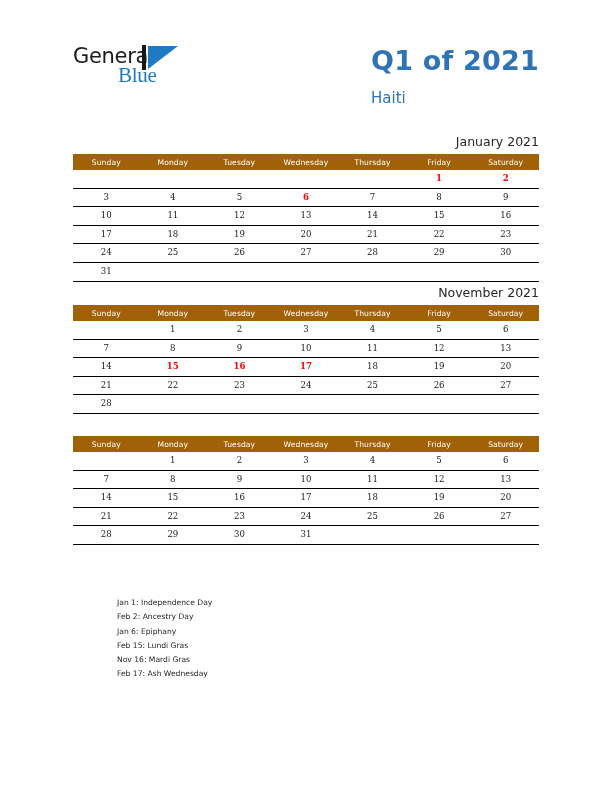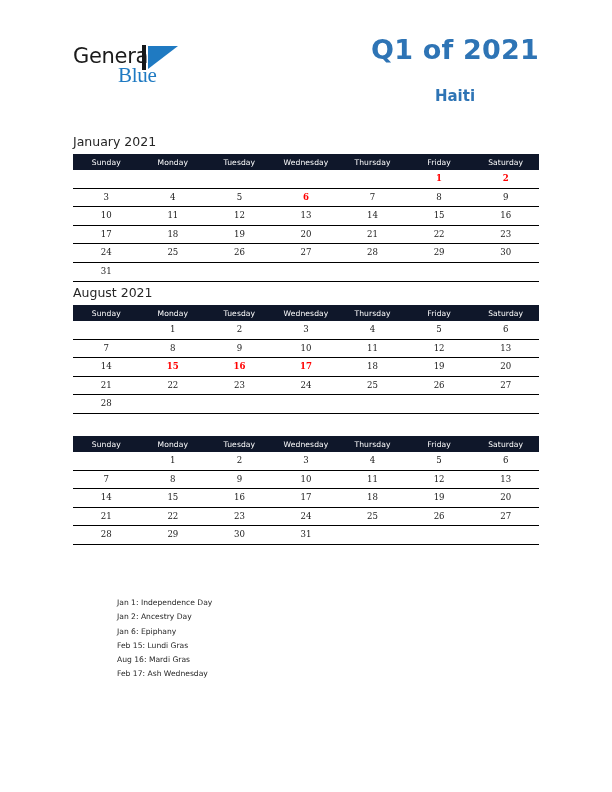--- a/index.html
+++ b/index.html
@@ -74,69 +74,69 @@
     top: 1px;
     width: 0;
     height: 0;
     border-top: 23px solid #1f7ac2;
     border-right: 30px solid transparent;
   }
 
   #title-block {
     position: absolute;
     right: 73px;
-    top: 34px;
-    text-align: center;
+    top: 45px;
+    text-align: left;
   }
   #title-block .quarter-title {
     font-family: "DejaVu Sans", sans-serif;
     font-size: 27px;
     font-weight: bold;
     color: #2e74b5;
     line-height: 32px;
     letter-spacing: 0.2px;
   }
   #title-block .country-subtitle {
     font-family: "DejaVu Sans", sans-serif;
     font-size: 15px;
-    font-weight: bold;
+    font-weight: normal;
     color: #2e74b5;
     line-height: 20px;
-    margin-top: 20px;
+    margin-top: 11px;
   }
 
   
   .month-block {
     position: absolute;
     left: 73px;
     width: 466px;
   }
   #month-block-0 { top: 134px; }
   #month-block-1 { top: 285px; }
   #month-block-2 { top: 436px; }
 
   .month-title {
-    text-align: left;
+    text-align: right;
     font-family: "DejaVu Sans", sans-serif;
     font-size: 12.5px;
     font-weight: 400;
     color: #262626;
     line-height: 16px;
     padding-bottom: 4px;
   }
 
   table.calendar {
     width: 466px;
     border-collapse: collapse;
     table-layout: fixed;
   }
   table.calendar col { width: 66.57px; }
 
   table.calendar thead th {
-    background: #0f172a;
+    background: #a16207;
     color: #ffffff;
     font-family: "DejaVu Sans", sans-serif;
     font-size: 7.6px;
     font-weight: 400;
     height: 16px;
     text-align: center;
     vertical-align: middle;
     border: none;
     padding: 0;
     letter-spacing: 0.1px;
@@ -276,21 +276,21 @@
           <td class="empty"></td>
           <td class="empty"></td>
           <td class="empty"></td>
           <td class="empty"></td>
           <td class="empty"></td>
         </tr>
       </tbody>
     </table>
   </div>
 <div class="month-block" id="month-block-1">
-    <div class="month-title">August 2021</div>
+    <div class="month-title">November 2021</div>
     <table class="calendar">
       <colgroup>
         <col>
         <col>
         <col>
         <col>
         <col>
         <col>
         <col>
       </colgroup>
@@ -421,18 +421,18 @@
           <td class="empty"></td>
           <td class="empty"></td>
           <td class="empty"></td>
         </tr>
       </tbody>
     </table>
   </div>
 
 <div id="holiday-legend">
     <div class="legend-item">Jan 1: Independence Day</div>
-    <div class="legend-item">Jan 2: Ancestry Day</div>
+    <div class="legend-item">Feb 2: Ancestry Day</div>
     <div class="legend-item">Jan 6: Epiphany</div>
     <div class="legend-item">Feb 15: Lundi Gras</div>
-    <div class="legend-item">Aug 16: Mardi Gras</div>
+    <div class="legend-item">Nov 16: Mardi Gras</div>
     <div class="legend-item">Feb 17: Ash Wednesday</div>
   </div>
 
 </body></html>

